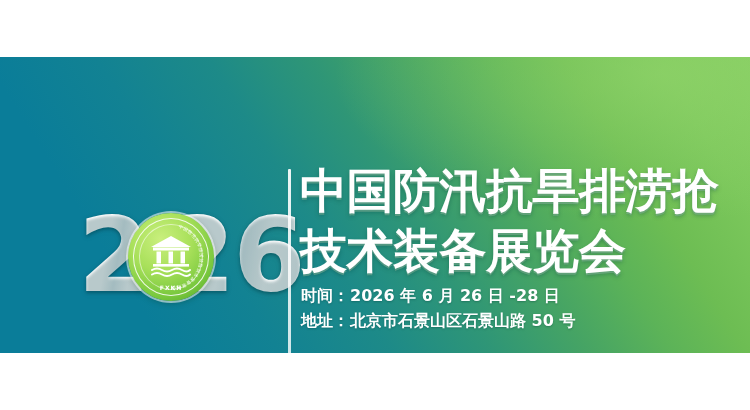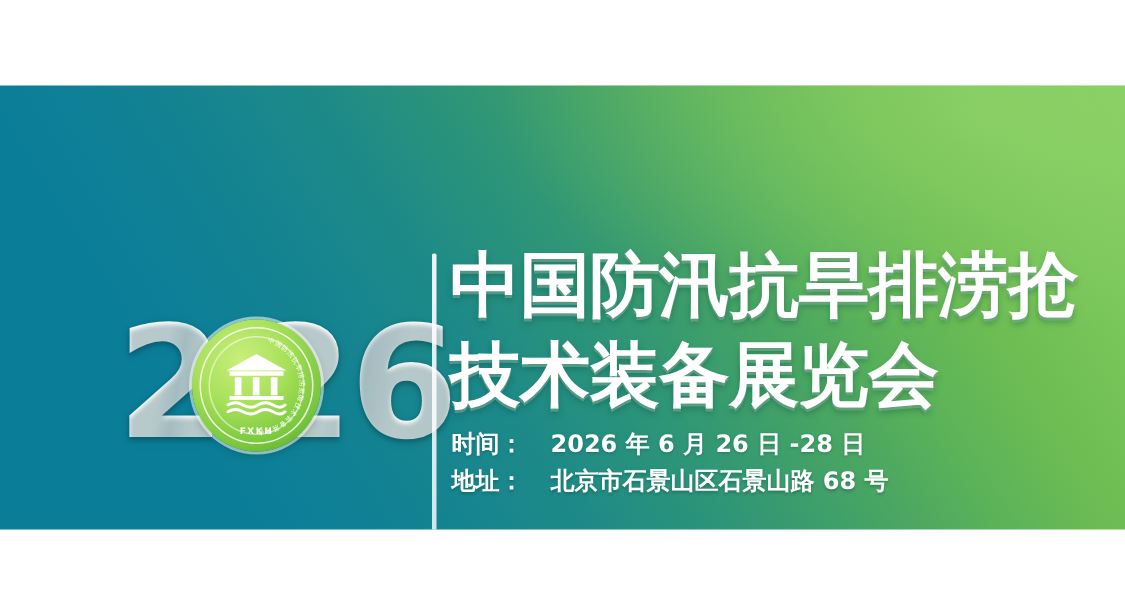--- a/index.html
+++ b/index.html
@@ -97,21 +97,21 @@
 
   
   .info-wrap{position:absolute;left:301px;top:226px;}
   .info-line{
     font-family:"DejaVu Sans","Liberation Sans",sans-serif;
     font-weight:bold;font-size:16px;line-height:25px;
     color:#ffffff;white-space:nowrap;
     text-shadow:0 1px 2px rgba(0,60,55,.35);
   }
   .info-label{display:inline-block;}
-  .info-value{display:inline-block;margin-left:18px;}
+  .info-value{display:inline-block;margin-left:1px;}
 </style>
 </head>
 <body>
 
 <div class="canvas">
 
   <div class="banner">
     <div class="banner-sheen"></div>
 
     <div class="year-block">
@@ -154,18 +154,18 @@
     <div class="title-wrap">
       <div class="title-line">中国防汛抗旱排涝抢</div>
       <div class="title-line">技术装备展览会</div>
     </div>
 
     <div class="info-wrap">
       <div class="info-line">
         <span class="info-label">时间：</span><span class="info-value">2026 年 6 月 26 日 -28 日</span>
       </div>
       <div class="info-line">
-        <span class="info-label">地址：</span><span class="info-value">北京市石景山区石景山路 68 号</span>
+        <span class="info-label">地址：</span><span class="info-value">北京市石景山区石景山路 50 号</span>
       </div>
     </div>
 
   </div>
 </div>
 
 </body></html>

